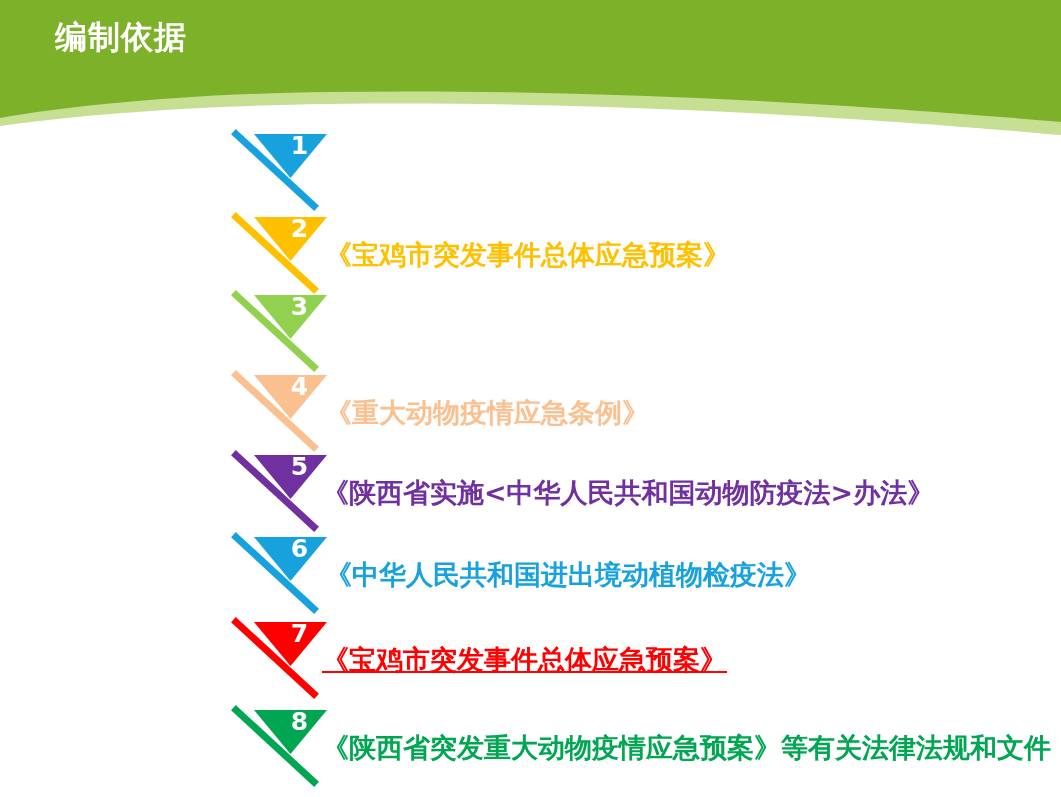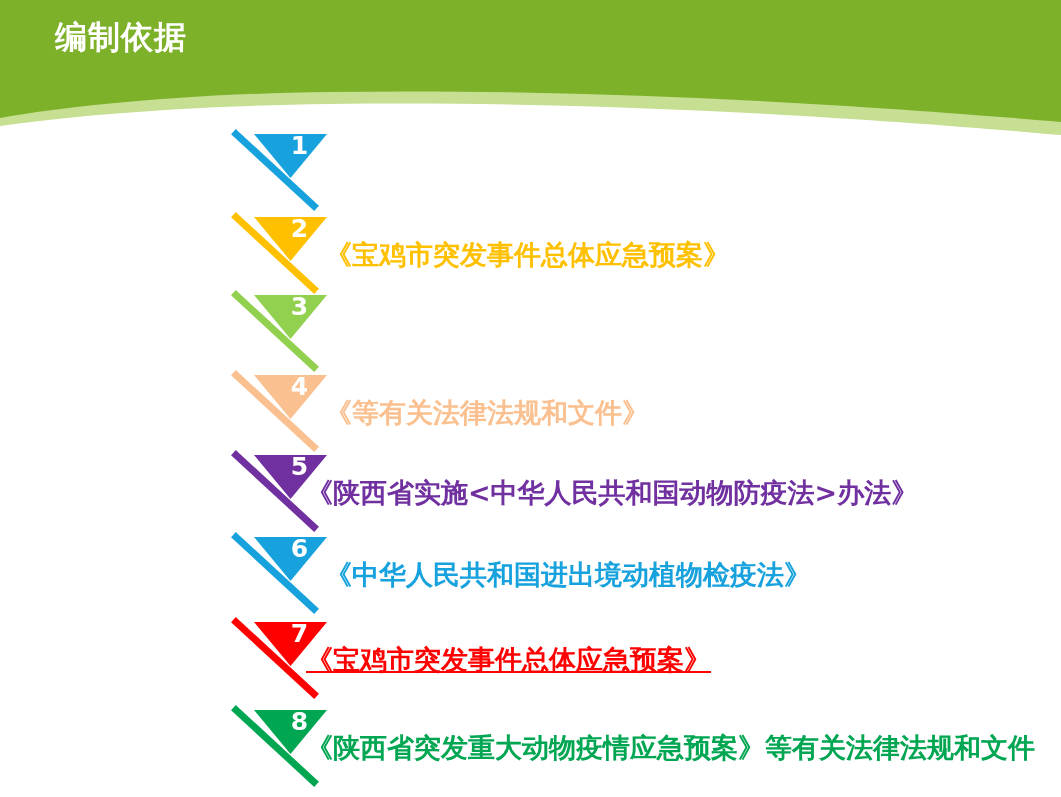--- a/index.html
+++ b/index.html
@@ -100,21 +100,21 @@
     position: absolute;
     left: 325px;
     top: 27px;
     font-size: 27px;
     font-weight: bold;
     line-height: 1.12;
     white-space: nowrap;
     font-family: "DejaVu Sans", "Liberation Sans", sans-serif;
   }
   
-  .lbl-wide { left: 306px; }
+  .lbl-wide { left: 322px; }
 </style>
 </head>
 <body style="background: rgb(255, 255, 255);">
 
 <div class="slide">
 
   <div class="header-banner">
     <svg viewBox="0 0 1061 135" preserveAspectRatio="none">
 
       <path id="banner-accent" d="M0,0 L1061,0 L1061,135 C900,121 620,100 330,104 C180,106 70,116 0,126 Z" fill="#C6DF92"></path>
@@ -158,21 +158,21 @@
     </div>
 
     <div class="item-row" id="row-3" style="top: 245px;">
       <div class="item-marker">
         <svg viewBox="0 0 104 82">
           <line class="marker-line" x1="8" y1="4" x2="86" y2="76" stroke-width="7" stroke-linecap="square" stroke="#FAC090"></line>
           <polygon class="marker-tri" points="26,4 99,4 62.5,48" fill="#FAC090"></polygon>
         </svg>
         <div class="item-number">4</div>
       </div>
-      <div class="item-label" style="color: rgb(250, 192, 144);">《等有关法律法规和文件》</div>
+      <div class="item-label" style="color: rgb(250, 192, 144);">《重大动物疫情应急条例》</div>
     </div>
 
     <div class="item-row" id="row-4" style="top: 325px;">
       <div class="item-marker">
         <svg viewBox="0 0 104 82">
           <line class="marker-line" x1="8" y1="4" x2="86" y2="76" stroke-width="7" stroke-linecap="square" stroke="#7030A0"></line>
           <polygon class="marker-tri" points="26,4 99,4 62.5,48" fill="#7030A0"></polygon>
         </svg>
         <div class="item-number">5</div>
       </div>

